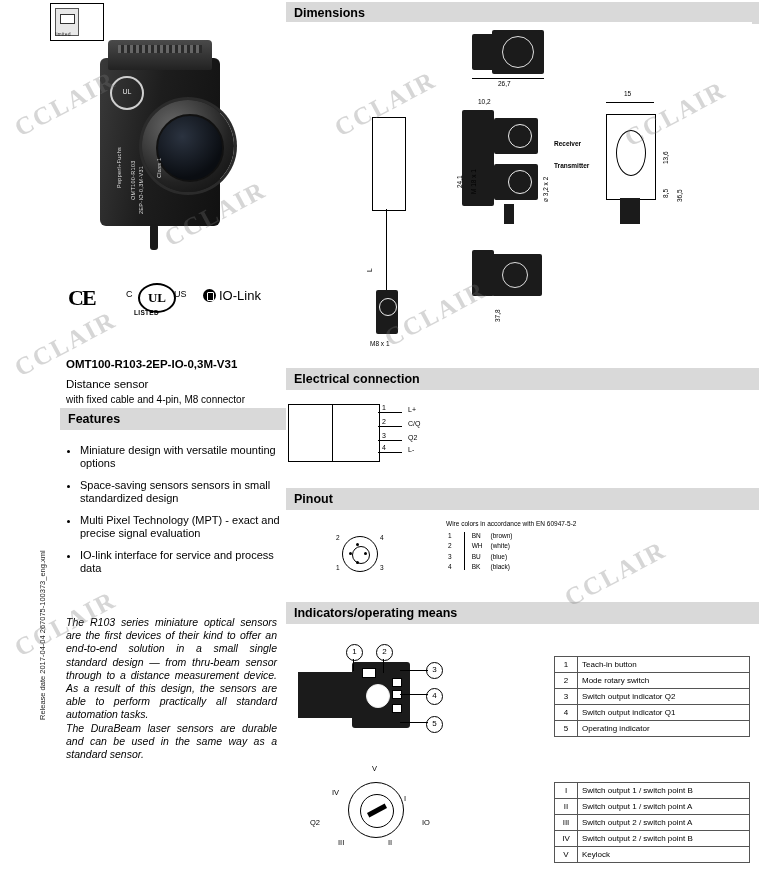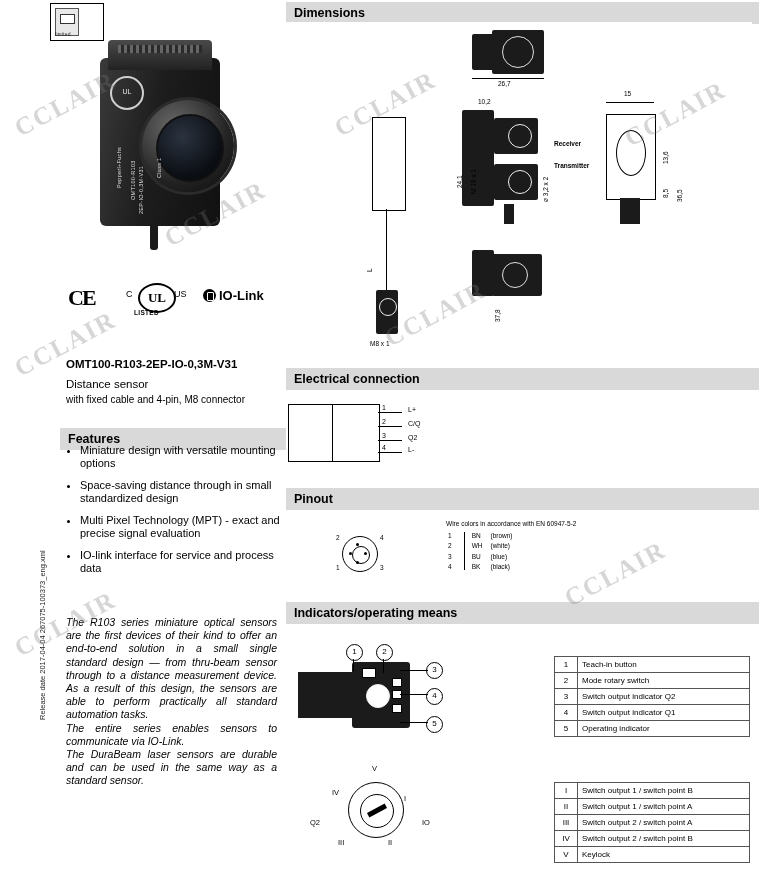--- a/index.html
+++ b/index.html
@@ -86,36 +86,36 @@
   
   .approvals{position:absolute;left:60px;top:283px;width:215px;height:34px;}
   .ce{position:absolute;left:0;top:2px;font-size:22px;font-weight:bold;letter-spacing:-2px;font-family:"Liberation Serif",serif;}
   .ul{
     position:absolute;left:70px;top:0px;width:34px;height:26px;border:2px solid #000;border-radius:50%;
     text-align:center;font-weight:bold;font-size:13px;line-height:25px;font-family:"Liberation Serif",serif;
   }
   .ul-c{position:absolute;left:58px;top:6px;font-size:9px;}
   .ul-us{position:absolute;left:106px;top:6px;font-size:9px;}
   .ul-listed{position:absolute;left:66px;top:26px;font-size:6.5px;font-weight:bold;letter-spacing:.3px;}
-  .iolink{position:absolute;left:135px;top:4px;font-size:13px;font-weight:bold;}
+  .iolink{position:absolute;left:135px;top:4px;font-size:13px;font-weight:normal;}
   .iolink .dot{
     display:inline-block;width:13px;height:13px;border-radius:50%;background:#000;
     position:relative;top:2px;margin-right:3px;
   }
   .iolink .dot:after{
     content:"";position:absolute;left:4px;top:3px;width:5px;height:7px;border:1.5px solid #fff;border-radius:1px;
   }
 
   
   .model-bar{position:absolute;left:52px;top:332px;width:220px;}
   .model-no{position:absolute;left:58px;top:358px;font-weight:bold;font-size:11.5px;}
   .model-sub1{position:absolute;left:58px;top:378px;font-size:11.5px;}
   .model-sub2{position:absolute;left:58px;top:394px;font-size:10px;}
 
-  .feat-bar{position:absolute;left:52px;top:428px;width:220px;}
+  .feat-bar{position:absolute;left:52px;top:408px;width:220px;}
   .feat-list{position:absolute;left:58px;top:444px;width:215px;}
   .feat-list li{margin:0 0 9px 0;line-height:13px;font-size:11px;}
   .feat-list{padding-left:14px;margin:0;list-style:disc;}
 
   .pi-bar{position:absolute;left:52px;top:590px;width:220px;}
   .pi-text{position:absolute;left:58px;top:616px;width:215px;font-size:10.5px;line-height:13.2px;text-align:justify;}
   .pi-text p{margin:0 4px 0 0;font-style:italic;}
 
   .sidenote{
     position:absolute;left:30px;top:720px;
@@ -213,28 +213,27 @@
       <div class="iolink"><span class="dot"></span><span>IO-Link</span></div>
     </div>
 
     <div class="model-no">OMT100-R103-2EP-IO-0,3M-V31</div>
     <div class="model-sub1">Distance sensor</div>
     <div class="model-sub2">with fixed cable and 4-pin, M8 connector</div>
 
     <div class="bar feat-bar">Features</div>
     <ul class="feat-list">
       <li>Miniature design with versatile mounting options</li>
-      <li>Space-saving distance through in small standardized design</li>
+      <li>Space-saving sensors sensors in small standardized design</li>
       <li>Multi Pixel Technology (MPT) - exact and precise signal evaluation</li>
       <li>IO-link interface for service and process data</li>
     </ul>
 
     <div class="pi-text">
       <p>The R103 series miniature optical sensors are the first devices of their kind to offer an end-to-end solution in a small single standard design — from thru-beam sensor through to a distance measurement device. As a result of this design, the sensors are able to perform practically all standard automation tasks.</p>
-      <p>The entire series enables sensors to communicate via IO-Link.</p>
       <p>The DuraBeam laser sensors are durable and can be used in the same way as a standard sensor.</p>
     </div>
 
     <div class="sidenote">Release date 2017-04-04  267075-100373_eng.xml</div>
   </div>
 
   <div class="right">
 
     <div class="bar rbar" style="top:2px;">Dimensions</div>
 

